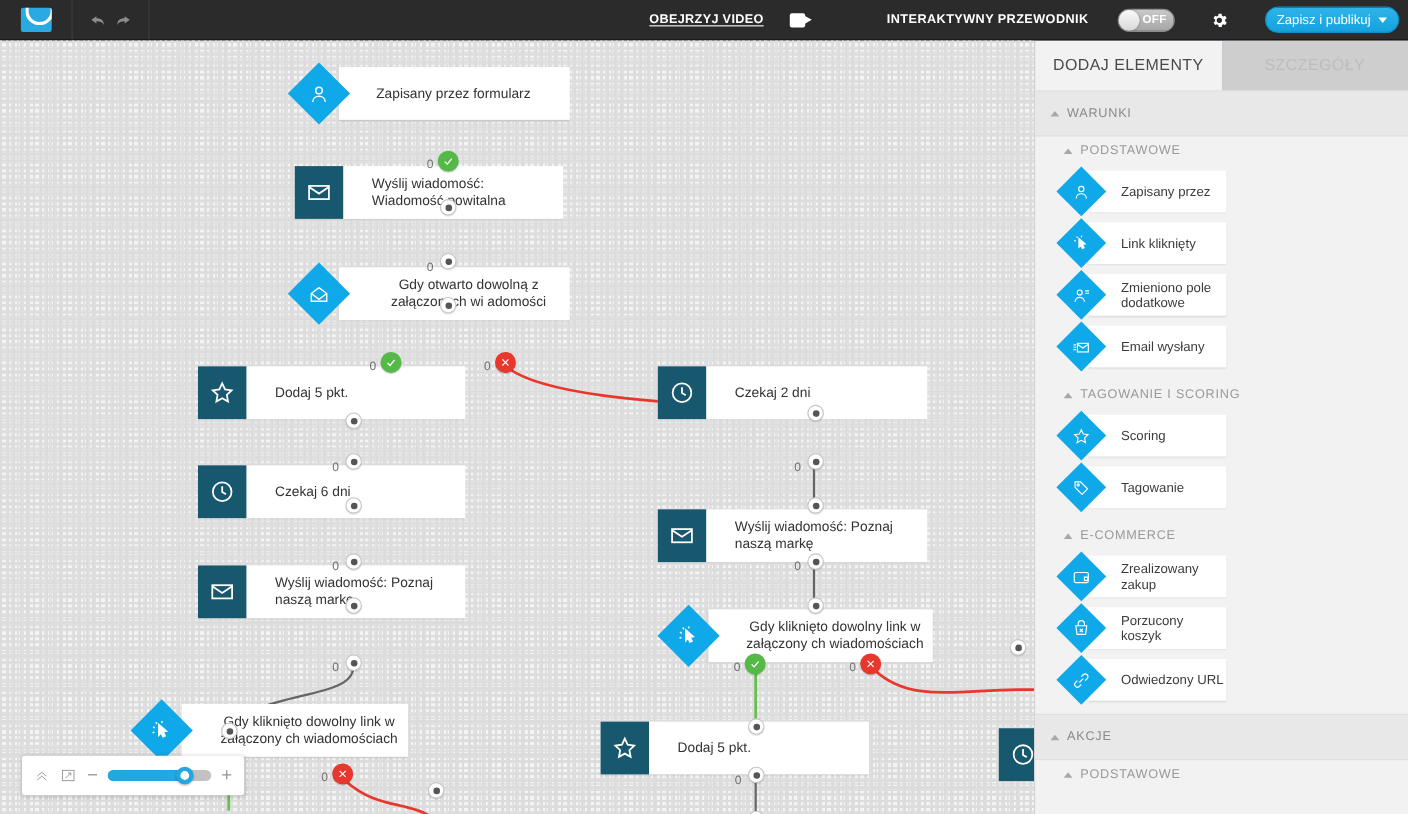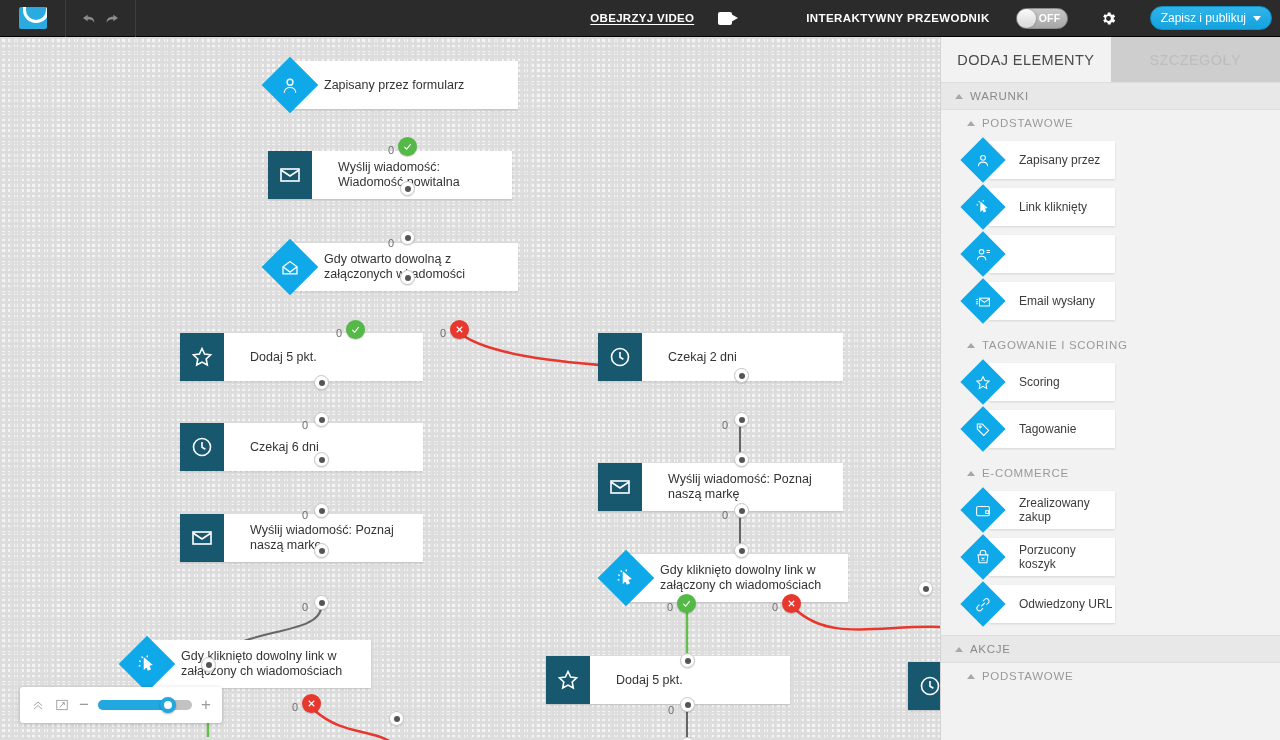--- a/index.html
+++ b/index.html
@@ -98,22 +98,22 @@
   
   .node { position: absolute; height: 48px; background: #fff;
     box-shadow: 0 1px 2px rgba(0,0,0,.14); display: flex; align-items: center; }
   .node .label { font-size: 12.5px; color: #333; line-height: 15px; padding-left: 26px; padding-right: 8px; }
   .node.action .sq {
     width: 44px; height: 48px; background: #18586f; flex: 0 0 44px;
     display: flex; align-items: center; justify-content: center;
   }
   .node.action .sq svg { width: 24px; height: 24px; stroke: #fff; fill: none; stroke-width: 1.6; }
   .node.cond { background: transparent; box-shadow: none; }
-  .node.cond .inner { position: absolute; left: 20px; top: 0; right: 0; height: 48px; background: #fff;
-    box-shadow: 0 1px 2px rgba(0,0,0,.14); display: flex; align-items: center; }
+  .node.cond .inner { position: absolute; left: 38px; top: 0; right: 0; height: 48px; background: #fff;
+    box-shadow: 0 1px 2px rgba(0,0,0,.14); display: flex; align-items: center; text-align: center; }
   .node.cond .dia {
     position: absolute; left: 0; top: 4px; width: 40px; height: 40px; background: #0fa8e8;
     transform: rotate(45deg); z-index: 2;
     display: flex; align-items: center; justify-content: center;
   }
   .node.cond .dia svg { transform: rotate(-45deg); width: 21px; height: 21px; stroke: #fff; fill: none; stroke-width: 1.5; }
   .node.cond .label { padding-left: 34px; }
 
   
   .endpt { position: absolute; width: 15px; height: 15px; border-radius: 50%;
@@ -143,21 +143,21 @@
     background:#fff; border: 4px solid #22a7e0; box-shadow: 0 1px 2px rgba(0,0,0,.3); }
 
   
   #sidebar { position: absolute; left: 940px; top: 37px; width: 340px; height: 703px;
     background: #f2f2f2; border-left: 1px solid #d2d2d2; overflow: hidden; }
   #tabs { display: flex; height: 45px; background: #c4b5fd; }
   .tab { flex: 1; display: flex; align-items: center; justify-content: center;
     font-size: 14.5px; letter-spacing: .4px; }
   .tab.active { background: #f2f2f2; color: #4a4a4a; }
   .tab.inactive { background: #cecece; color: #bdbdbd; }
-  .grp-head { height: 28px; background: #e8e8e8; display: flex; align-items: center; gap: 7px;
+  .grp-head { height: 42px; background: #e8e8e8; display: flex; align-items: center; gap: 7px;
     padding: 0 14px; font-size: 11.5px; color: #8a8a8a; letter-spacing: .7px;
     border-top: 1px solid #dedede; border-bottom: 1px solid #dedede; }
   .sub-head { height: 26px; display: flex; align-items: center; gap: 7px; padding: 0 14px 0 26px;
     font-size: 11.5px; color: #9a9a9a; letter-spacing: .7px; }
   .tri { width:0;height:0;border-left:4px solid transparent;border-right:4px solid transparent;border-bottom:5px solid #a8a8a8; }
   .pal-grid { display: flex; flex-wrap: wrap; gap: 9px 14px; padding: 5px 20px 12px 26px; }
   .pal-item { width: 148px; height: 38px; position: relative; display: flex; align-items: center; }
   .pal-item .box { position: absolute; left: 22px; right: 0; top: 0; height: 38px; background: #fff;
     box-shadow: 0 1px 2px rgba(0,0,0,.12); }
   .pal-item .dia { position: absolute; left: 0; top: 3px; width: 32px; height: 32px; background: #0fa8e8;
@@ -502,20 +502,21 @@
     </div>
     <div class="pal-item cond">
       <div class="box"></div>
       <div class="dia">
           <svg viewBox="0 0 24 24">
             <circle cx="10" cy="8" r="3.2"></circle>
             <path d="M4 20c0-3.4 2.7-5.7 6-5.7s6 2.3 6 5.7"></path>
             <path d="M17 6h5M17 9h5"></path>
           </svg>
         </div>
+      <span class="txt">Zmieniono pole dodatkowe</span>
     </div>
     <div class="pal-item cond">
       <div class="box"></div>
       <div class="dia">
           <svg viewBox="0 0 24 24">
             <rect x="7" y="7" width="14" height="11"></rect>
             <path d="M7 8l7 5 7-5"></path>
             <path d="M2 9h3M2 12h3M2 15h3"></path>
           </svg>
         </div>

